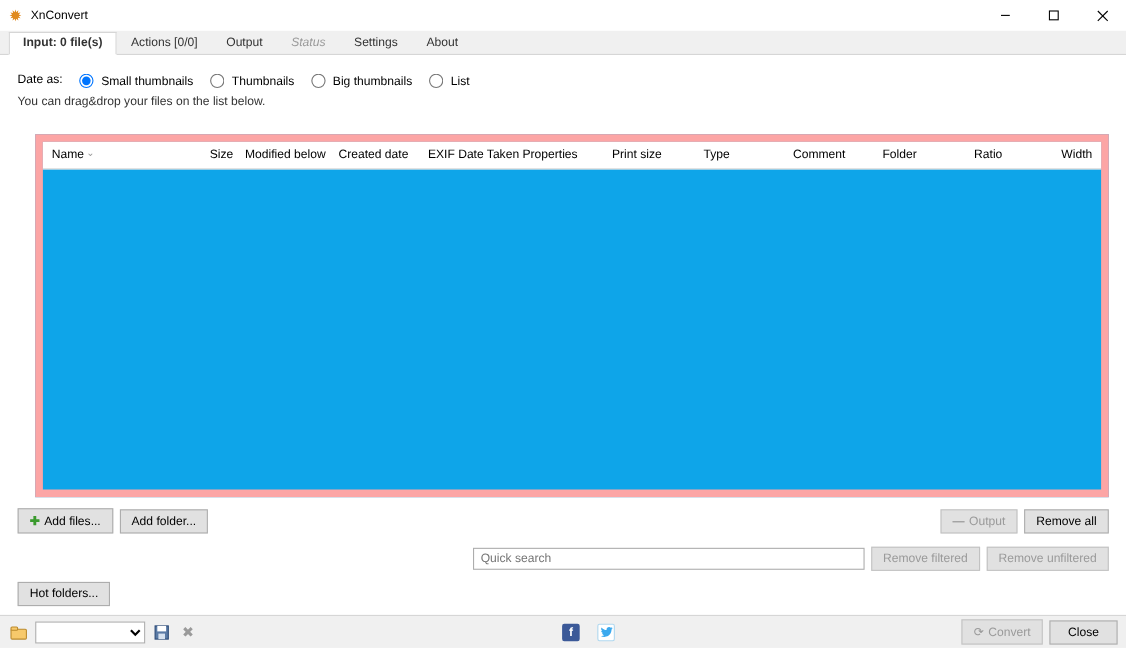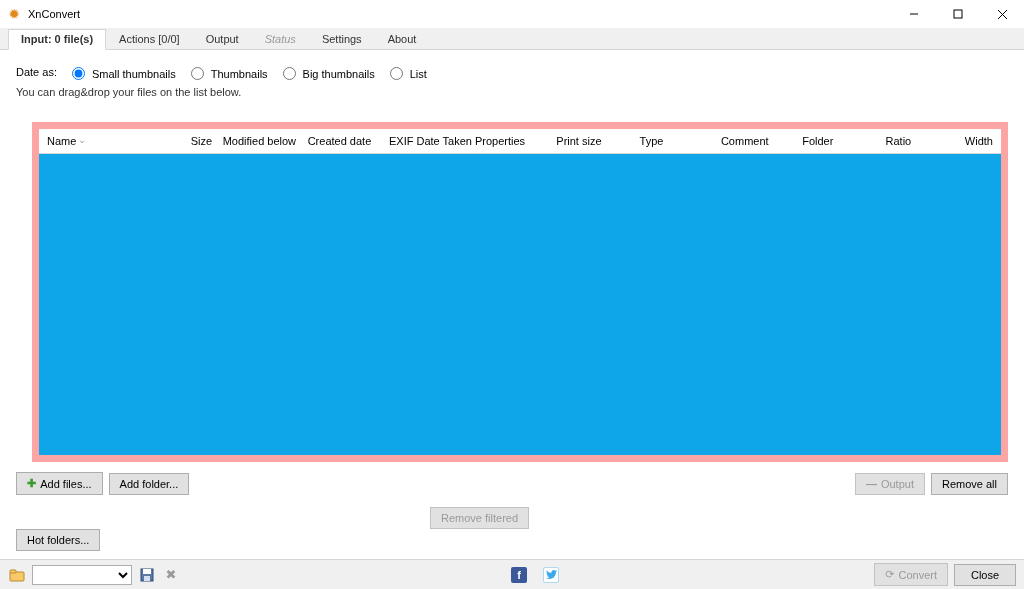--- a/index.html
+++ b/index.html
@@ -114,21 +114,21 @@
   .second-row {
     display: flex; align-items: center; gap: 6px;
     margin-top: 12px;
   }
   input.quicksearch {
     flex: 1;
     font-family: inherit; font-size: 11px;
     padding: 3px 6px;
     border: 1px solid #adadad;
   }
-  .hotfolders-row { }
+  .hotfolders-row { margin-top: 10px; }
 
   
   .statusbar {
     height: 30px; background: #f0f0f0;
     border-top: 1px solid #d6d6d6;
     display: flex; align-items: center;
     padding: 0 8px;
     gap: 6px;
   }
   .sb-icon {
@@ -231,21 +231,23 @@
     <span class="gap"></span>
     <button class="win disabled" disabled="">
       <span class="minus-icon">—</span>
       <span>Output</span>
     </button>
     <button class="win">Remove all</button>
   </div>
 
   <div class="second-row">
     <span style="width:408px"></span>
+    <input class="quicksearch" type="text" placeholder="Quick search" style="">
     <button class="win disabled" disabled="">Remove filtered</button>
+    <button class="win disabled" disabled="">Remove unfiltered</button>
   </div>
 
   <div class="hotfolders-row">
     <button class="win">Hot folders...</button>
   </div>
 
 </div>
 
 <div class="statusbar">
   <span class="sb-icon">

